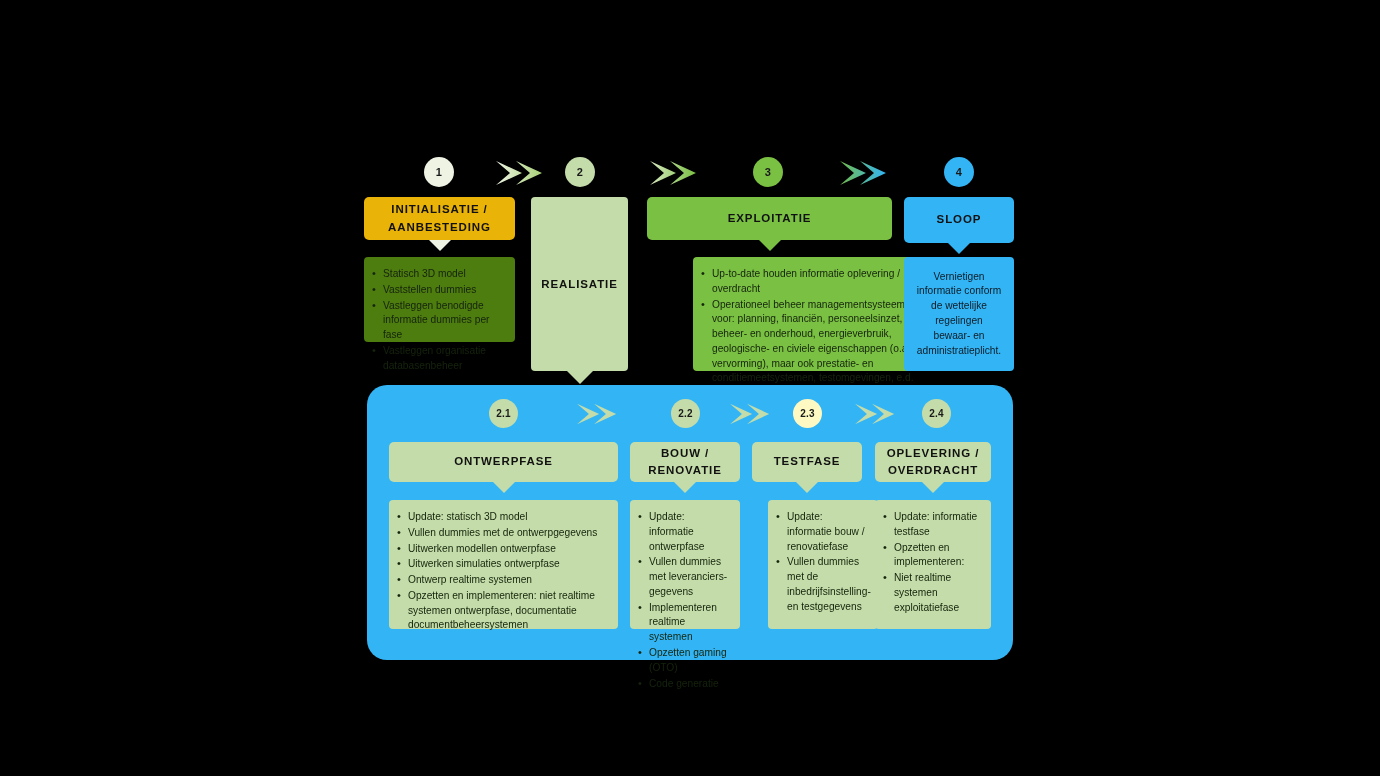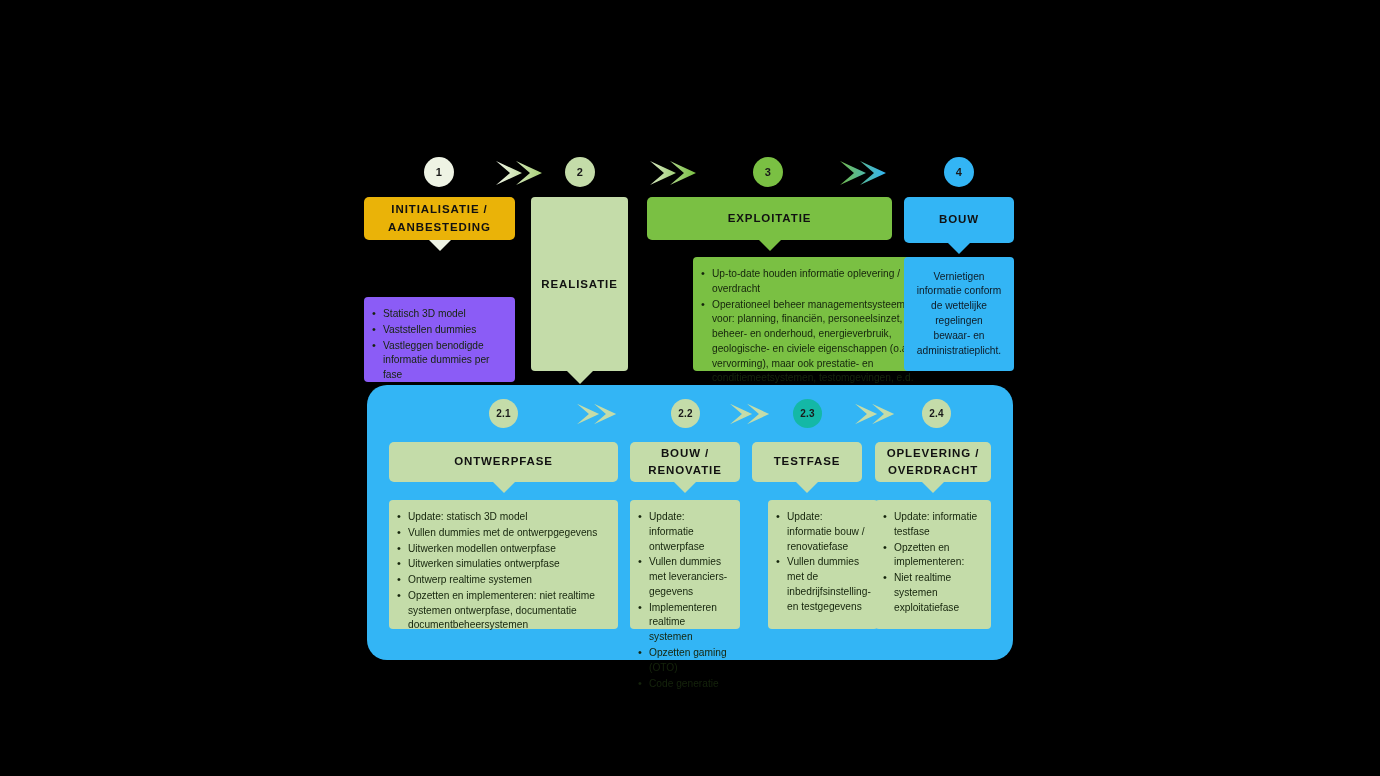--- a/index.html
+++ b/index.html
@@ -172,21 +172,21 @@
     </defs>
     <path d="M0,2 L26,14 L0,26 L14,14 Z M20,2 L46,14 L20,26 L34,14 Z" fill="url(#gC)"></path>
   </svg>
 
   <div class="phase-header" style="left:364px; top:197px; width:151px; height:43px; background:#eab308; flex-direction:column;">
     <span>INITIALISATIE /</span>
     <span>AANBESTEDING</span>
     <span class="notch" style="border-top:11px solid #eef3e4;"></span>
   </div>
 
-  <div class="phase-body" style="left:364px; top:257px; width:151px; height:85px; background:#8b5cf6;margin-top:40px;">
+  <div class="phase-body" style="left:364px; top:257px; width:151px; height:85px; background:#4d7c0f;">
     <ul>
       <li>Statisch 3D model</li>
       <li>Vaststellen dummies</li>
       <li>Vastleggen benodigde informatie dummies per fase</li>
       <li>Vastleggen organisatie databasenbeheer</li>
     </ul>
   </div>
 
   <div class="tall-block" style="left:531px; top:197px; width:97px; height:174px; background:#c4dca9;">
     <span>REALISATIE</span>
@@ -199,37 +199,37 @@
   </div>
 
   <div class="phase-body" style="left:647px; top:257px; width:245px; height:114px; background:#7ac043;margin-left:46px;">
     <ul>
       <li>Up-to-date houden informatie oplevering / overdracht</li>
       <li>Operationeel beheer managementsysteem voor: planning, financiën, personeelsinzet, beheer- en onderhoud, energieverbruik, geologische- en civiele eigenschappen (o.a. vervorming), maar ook prestatie- en conditiemeetsystemen, testomgevingen, e.d.</li>
     </ul>
   </div>
 
   <div class="phase-header" style="left:904px; top:197px; width:110px; height:46px; background:#33b5f5;">
-    <span>BOUW</span>
+    <span>SLOOP</span>
     <span class="notch" style="border-top:11px solid #33b5f5;"></span>
   </div>
 
   <div class="phase-body plain" style="left:904px; top:257px; width:110px; height:114px; background:#33b5f5;">
     <span>Vernietigen informatie conform de wettelijke regelingen bewaar- en administratieplicht.</span>
   </div>
 
   <div id="subphase-panel" style="left:367px; top:385px; width:646px; height:275px; background:#33b5f5;">
 
     <div class="circle" style="left:122px; top:14px; width:29px; height:29px; background:#c4dca9; font-size:10px;">
       <span>2.1</span>
     </div>
     <div class="circle" style="left:304px; top:14px; width:29px; height:29px; background:#c4dca9; font-size:10px;">
       <span>2.2</span>
     </div>
-    <div class="circle" style="left:426px; top:14px; width:29px; height:29px; background:#14b8a6; font-size:10px;">
+    <div class="circle" style="left:426px; top:14px; width:29px; height:29px; background:#fef9c3; font-size:10px;">
       <span>2.3</span>
     </div>
     <div class="circle" style="left:555px; top:14px; width:29px; height:29px; background:#c4dca9; font-size:10px;">
       <span>2.4</span>
     </div>
 
     <svg class="arrow" style="left:210px; top:16px;" width="46" height="26" viewBox="0 0 54 28">
       <path d="M0,2 L26,14 L0,26 L14,14 Z M20,2 L46,14 L20,26 L34,14 Z" fill="#c4dca9"></path>
     </svg>
     <svg class="arrow" style="left:363px; top:16px;" width="46" height="26" viewBox="0 0 54 28">

